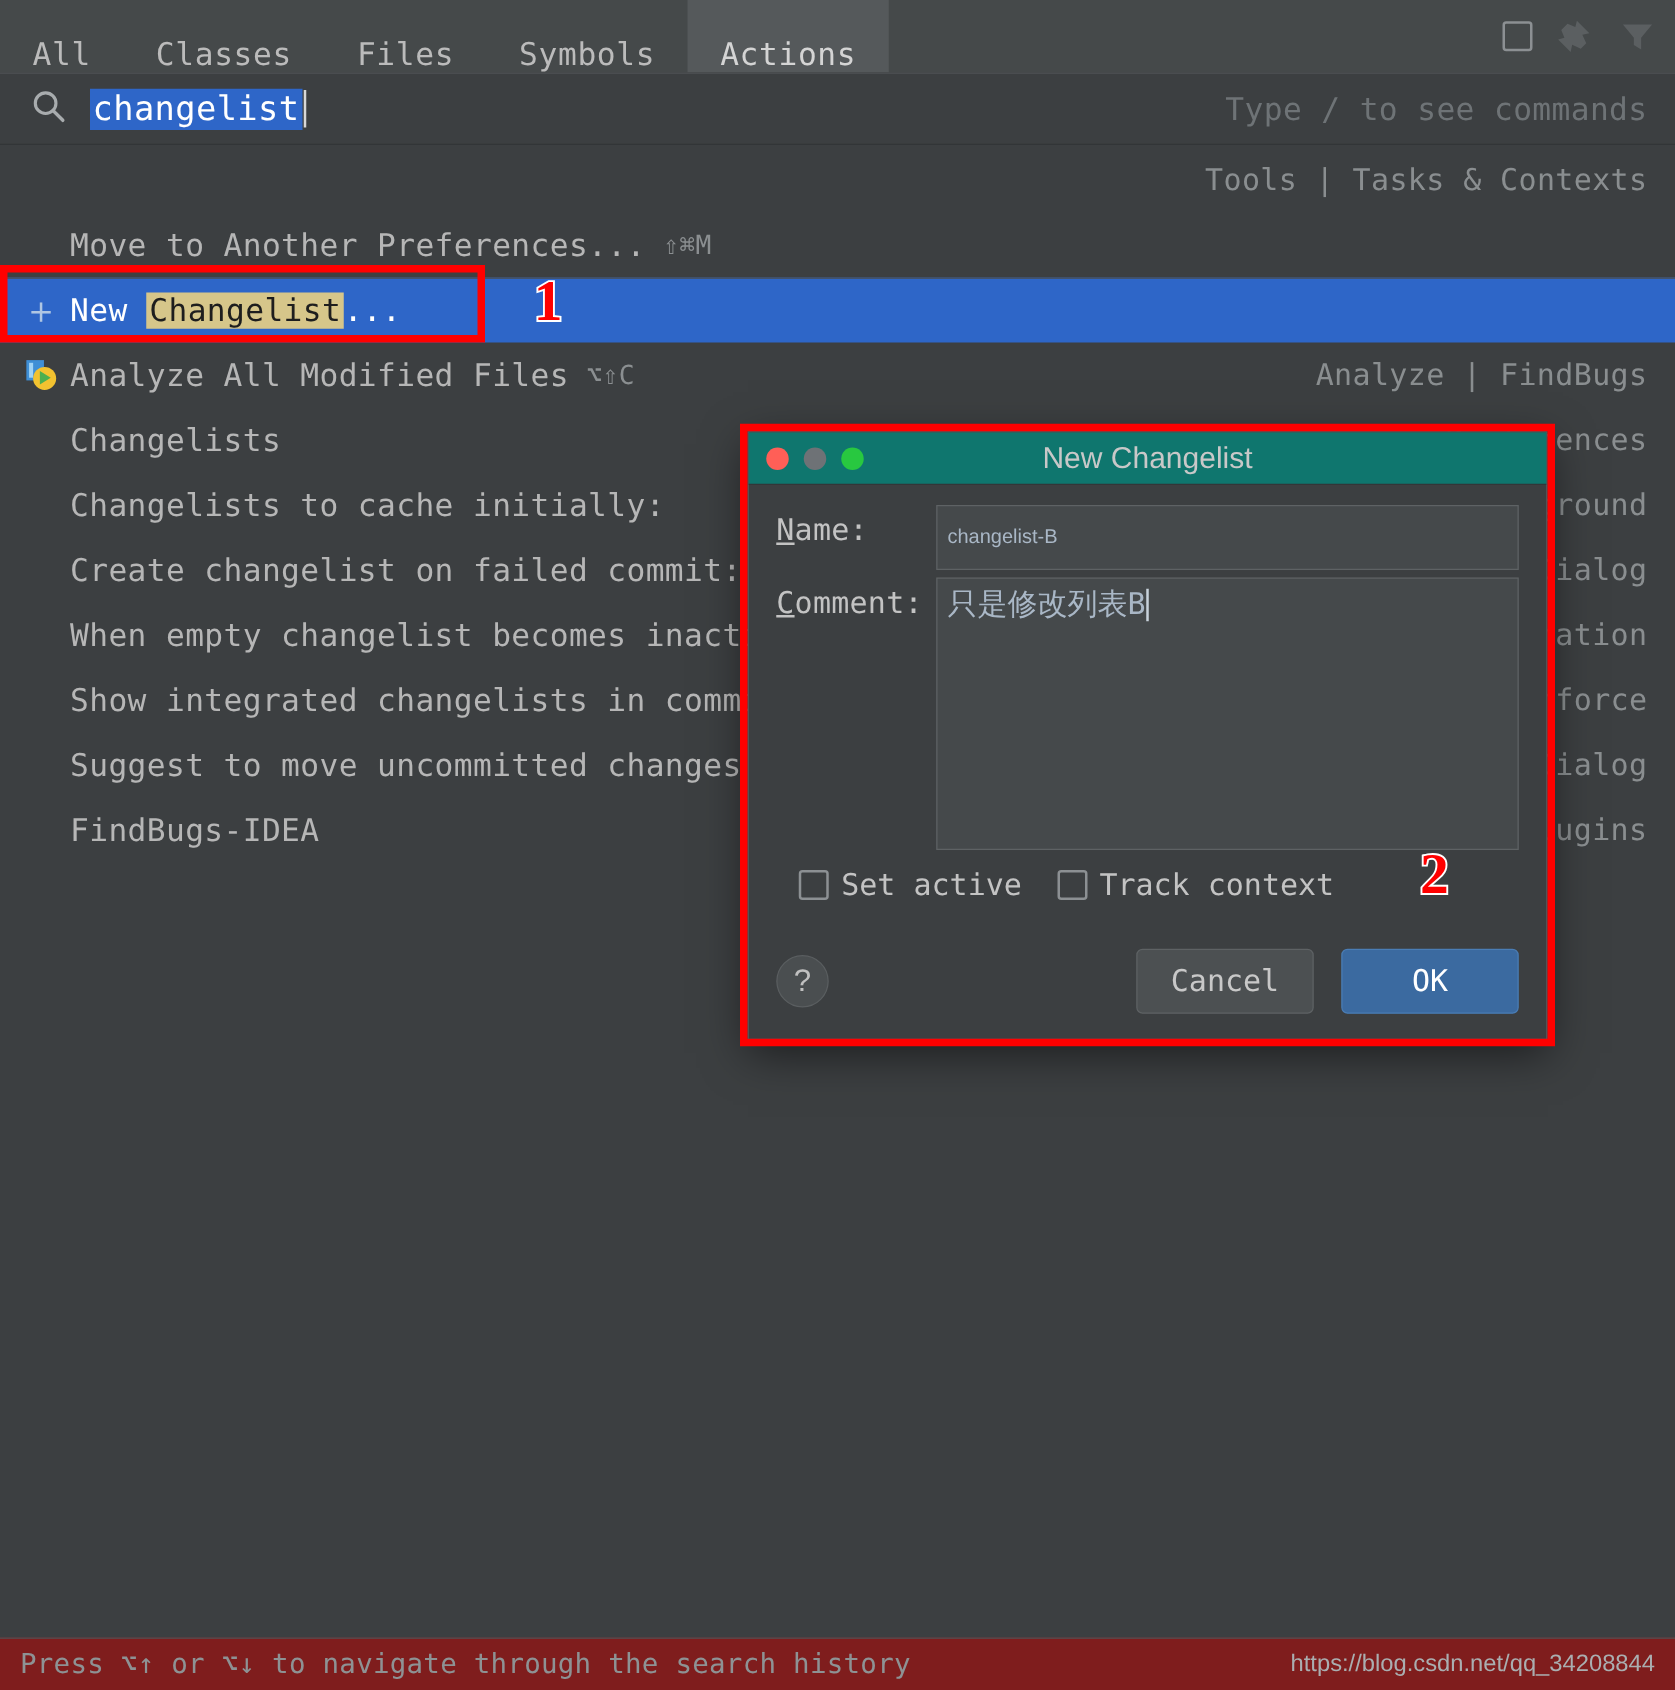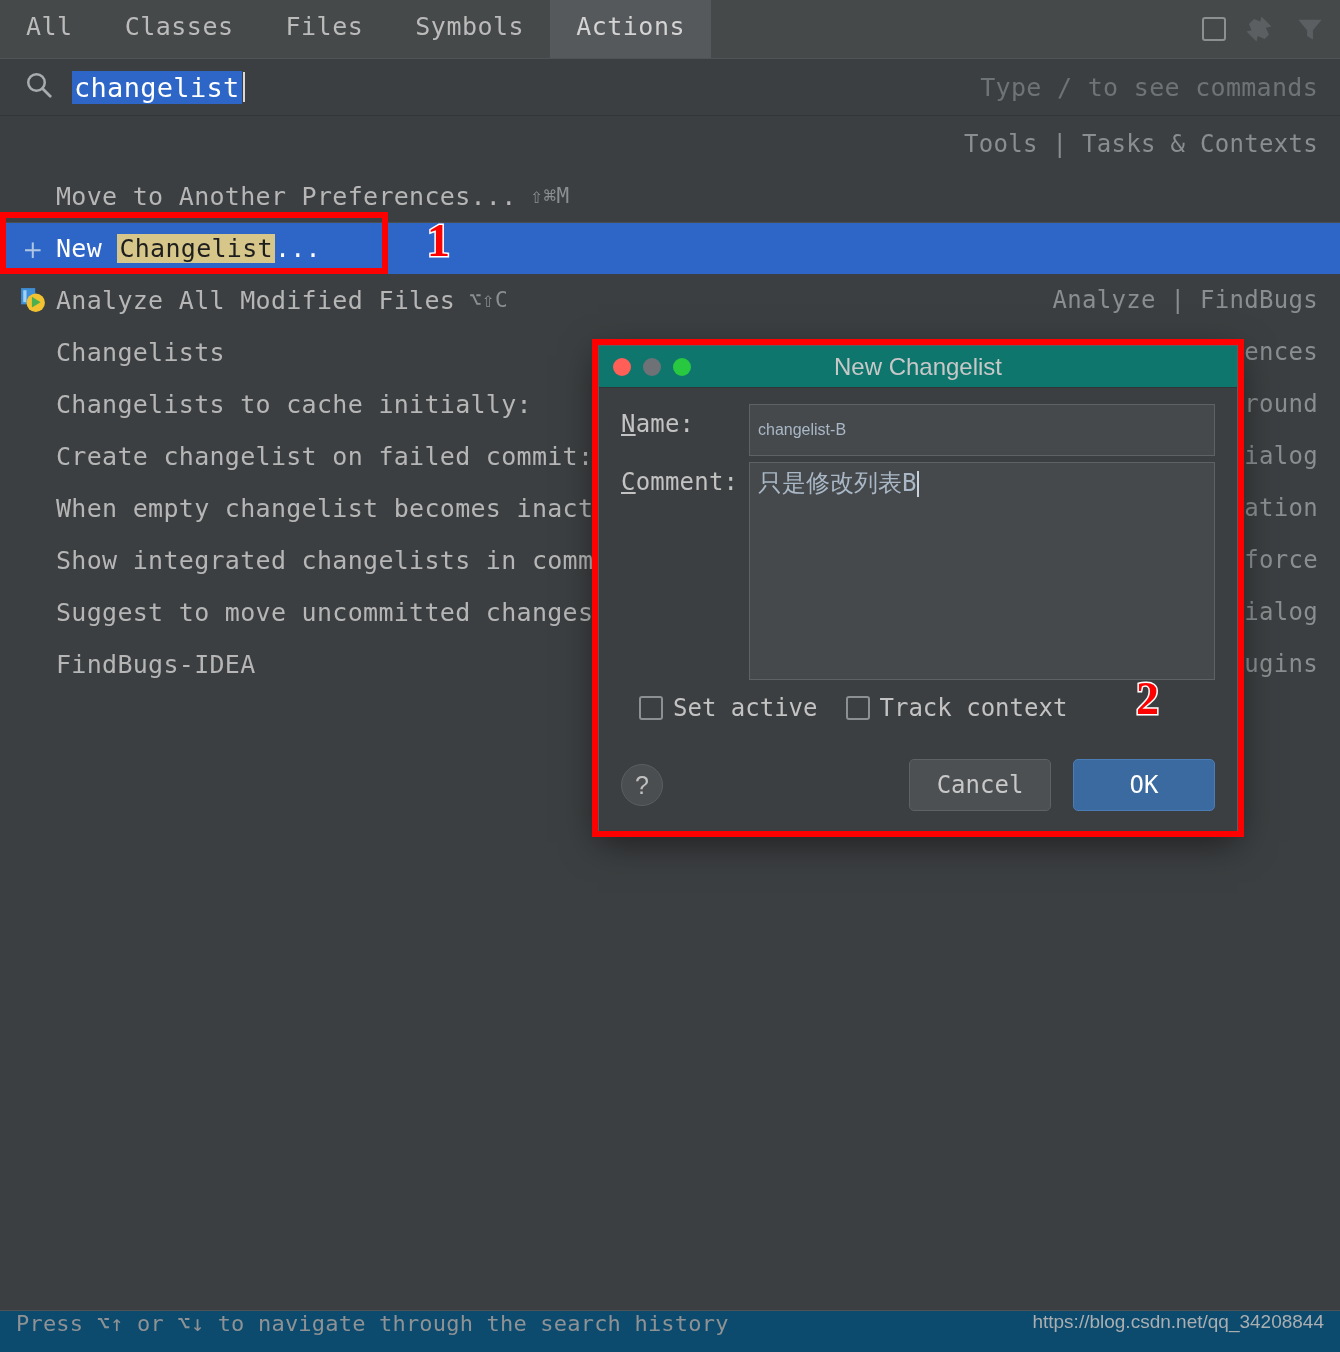--- a/index.html
+++ b/index.html
@@ -23,23 +23,23 @@
   .tabbar {
     position: absolute;
     left: 0; top: 0;
     width: 1340px; height: 58px;
     background: #45494A;
     display: flex;
     align-items: stretch;
   }
   .tab {
     display: flex;
-    align-items: flex-start;
+    align-items: flex-end;
     justify-content: center;
-    padding: 12px 26px;
+    padding: 0 26px;
     font-size: 25px;
     color: #BBBBBB;
     letter-spacing: 0.5px;
     height: 58px;
   }
   .tab.active {
     background: #55595B;
     color: #D4D4D4;
   }
   .tabbar-spacer { flex: 1 1 auto; }
@@ -144,23 +144,24 @@
     color: #1E1E1E;
     padding: 1px 2px;
   }
   .plus-ico { color: #AFC6E3; font-size: 30px; line-height: 1; }
 
   
   .statusbar {
     position: absolute;
     left: 0; bottom: 0;
     width: 1340px; height: 42px;
-    background: #0c4a6e;
+    background: #7f1d1d;
     border-top: 1px solid #4F5355;
     display: flex;
+    align-items: center;
   }
   .status-text {
     margin-left: 16px;
     font-size: 22px;
     color: #8E9294;
     letter-spacing: 0.2px;
   }
   .watermark {
     margin-left: auto;
     margin-right: 16px;

